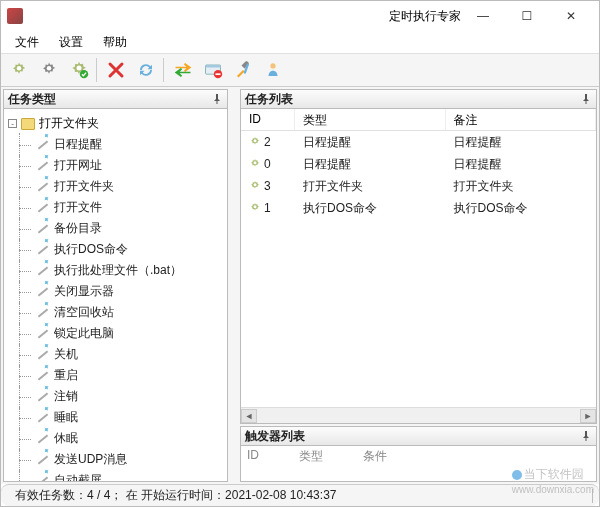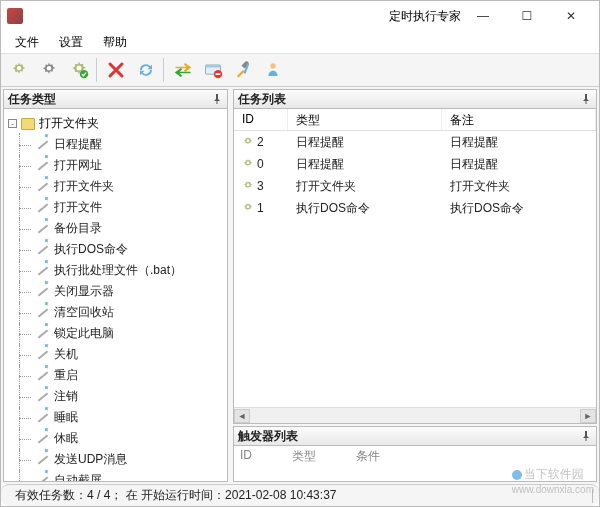--- a/index.html
+++ b/index.html
@@ -7,21 +7,21 @@
     .titlebar { height: 30px; display: flex; align-items: center; padding: 0 6px; background: #fff; text-align: right; }
     .titlebar .icon { width:16px; height:16px; background: linear-gradient(135deg,#c44,#844); border-radius:2px; margin-right:6px; }
     .titlebar .title { flex:1; font-size:12px; color:#000; }
     .titlebar .btn { width:44px; height:28px; display:flex; align-items:center; justify-content:center; color:#333; }
     .menubar { height:22px; display:flex; align-items:center; padding:0 4px; background:#fff; }
     .menubar .menu { padding:2px 10px; color:#000; cursor:default; }
     .toolbar { height:34px; background:#f5f5f5; border-top:1px solid #e0e0e0; border-bottom:1px solid #ccc; display:flex; align-items:center; padding:2px 4px; gap:2px; }
     .tool-btn { width:28px; height:28px; display:flex; align-items:center; justify-content:center; border:1px solid transparent; }
     .tool-sep { width:3px; height:24px; margin:0 1px; border-left:1px solid #ccc; }
     .workspace { flex:1; display:flex; min-height:0; background:#f5f5f5; padding:2px; }
-    .left-pane { width:225px; display:flex; flex-direction:column; margin-right:5px; }
+    .left-pane { width:225px; display:flex; flex-direction:column; margin-right:12px; }
     .right-pane { flex:1; display:flex; flex-direction:column; min-width:0;border-radius:16px; }
     .pane-header { height:20px; background:linear-gradient(#fcfcfc,#e8e8e8); border:1px solid #bbb; display:flex; align-items:center; padding:0 4px; font-weight:bold; color:#222; }
     .pane-header .spacer { flex:1; }
     .pin { width:12px; height:12px; }
     .pane-body { flex:1; background:#fff; border:1px solid #bbb; border-top:none; overflow:auto; position:relative; }
     .tree { padding:4px 2px; }
     .tree-root { display:flex; align-items:center; gap:4px; padding:2px 2px; }
     .tree-root .exp { width:9px; height:9px; border:1px solid #888; font-size:8px; line-height:7px; text-align:center; color:#444; }
     .tree-root .fld { width:14px; height:12px; background:#f4d97a; border:1px solid #c9a93a; border-radius:1px; }
     .tree-items { margin-left:4px; }

